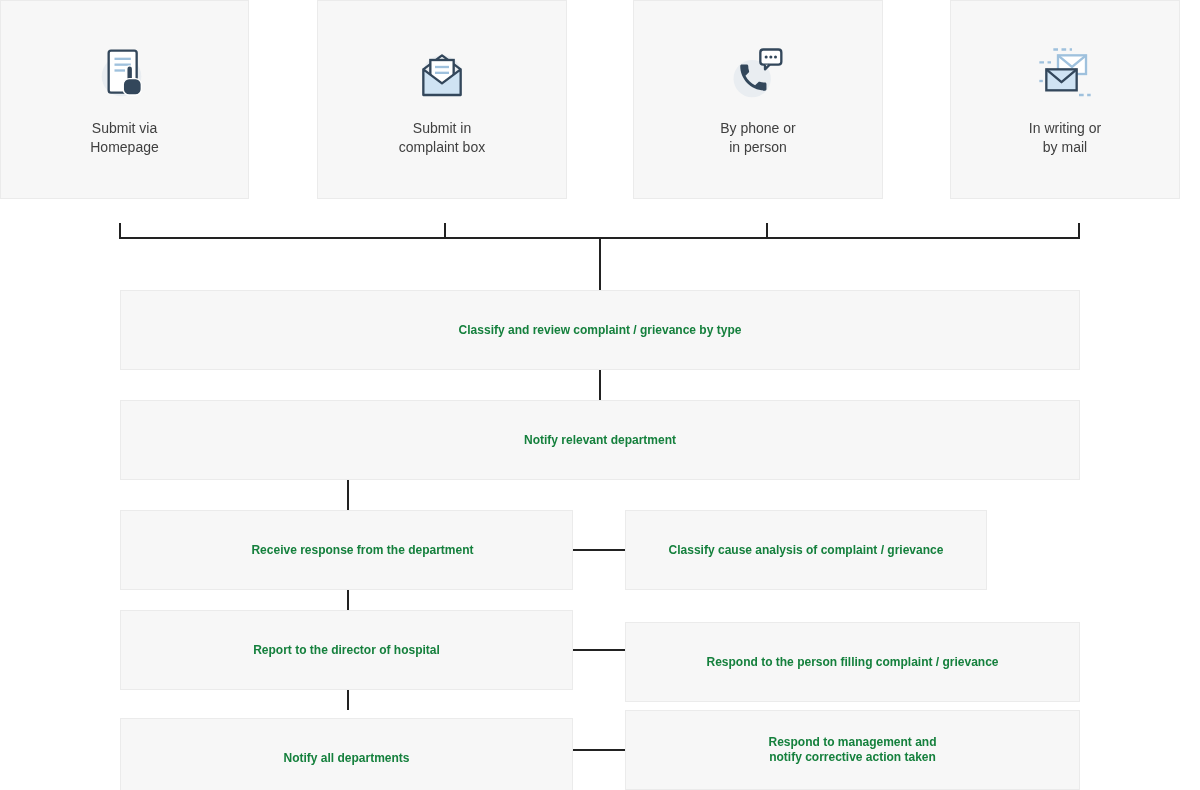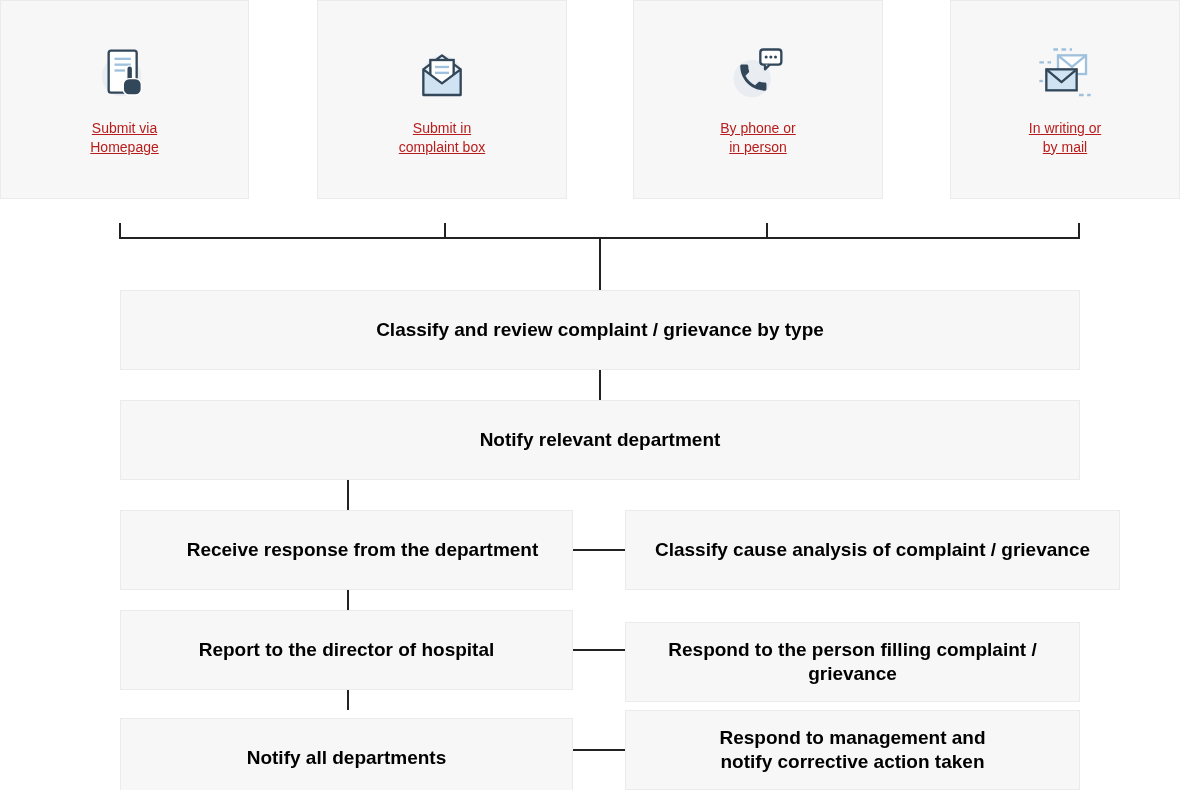--- a/index.html
+++ b/index.html
@@ -27,40 +27,39 @@
   .icon-wrap {
     width: 62px;
     height: 62px;
     display: flex;
     align-items: center;
     justify-content: center;
   }
   .card-label {
     font-size: 14px;
     line-height: 1.35;
-    color: #b91c1c;
+    color: #404040;
     text-align: center;
     white-space: pre-line;
-    text-decoration: underline;
   }
   
   .step {
     position: absolute;
     height: 80px;
     background: #f7f7f7;
     border: 1px solid #ebebeb;
     display: flex;
     align-items: center;
     justify-content: center;
     text-align: center;
   }
   .step-label {
-    font-size: 19px;
+    font-size: 12px;
     font-weight: 600;
-    color: #000000;
+    color: #15803d;
     line-height: 1.25;
     white-space: pre-line;
     padding: 0 10px;
   }
   
   .line {
     position: absolute;
     background: #222222;
   }
 </style>
@@ -151,21 +150,21 @@
   <div class="step" style="left:120px; top:400px; width:960px;">
     <div class="step-label">Notify relevant department</div>
   </div>
 
   <div class="line" style="left:347px; top:480px; width:2px; height:30px;"></div>
 
   <div class="step" style="left:120px; top:510px; width:453px;padding-left:32px;">
     <div class="step-label">Receive response from the department</div>
   </div>
   <div class="line" style="left:573px; top:549px; width:52px; height:2px;"></div>
-  <div class="step" style="left:625px; top:510px; width:495px;">
+  <div class="step" style="left:625px; top:510px; width:362px;">
     <div class="step-label">Classify cause analysis of complaint / grievance</div>
   </div>
 
   <div class="line" style="left:347px; top:590px; width:2px; height:20px;"></div>
 
   <div class="step" style="left:120px; top:610px; width:453px;">
     <div class="step-label">Report to the director of hospital</div>
   </div>
   <div class="line" style="left:573px; top:649px; width:52px; height:2px;"></div>
   <div class="step" style="left:625px; top:610px; width:455px;margin-top:12px;">

